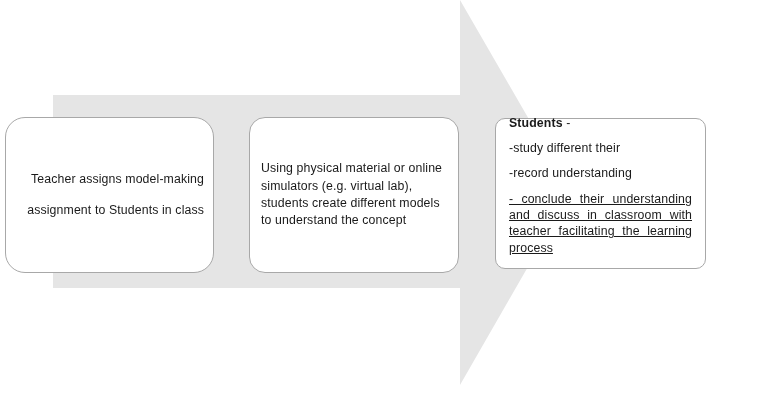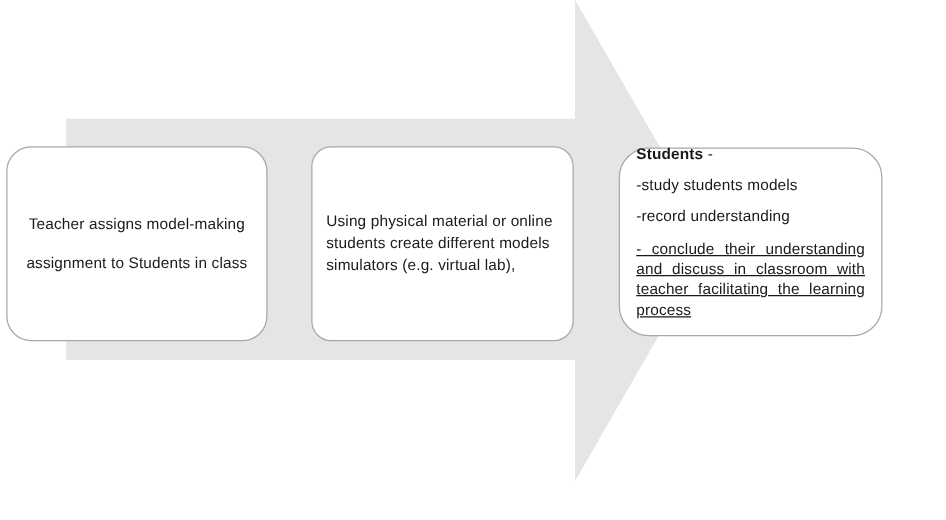--- a/index.html
+++ b/index.html
@@ -55,31 +55,31 @@
     width: 210px;
     height: 156px;
     border-radius: 16px;
     padding: 6px 11px;
   }
   #box-step-3 {
     left: 495px;
     top: 118px;
     width: 211px;
     height: 151px;
-    border-radius: 24px;
+    border-radius: 10px;
     padding: 8px 13px;
   }
 
   .box-text {
     font-size: 12.3px;
     line-height: 1.42;
     color: #1a1a1a;
     letter-spacing: 0.01em;
   }
-  .align-center { text-align: center; }
+  .align-center { text-align: right; }
 
   #box-step-3 .box-text { line-height: 1.33; }
 
   .para {
     margin: 0;
   }
   .para + .para {
     margin-top: 9px;
   }
   .bold-lead {
@@ -112,27 +112,28 @@
   <div class="process-box" id="box-step-1">
     <div class="box-text align-center">
       <div class="para">Teacher assigns model-making</div>
       <div class="para" style="margin-top:13px">assignment to Students in class</div>
     </div>
   </div>
 
   <div class="process-box" id="box-step-2">
     <div class="box-text">
       <div class="para line-justify">Using physical material or online</div>
+      <div class="para line-justify" style="margin-top:0">simulators (e.g. virtual lab),</div>
       <div class="para line-justify" style="margin-top:0">students create different models</div>
-      <div class="para line-justify" style="margin-top:0">simulators (e.g. virtual lab),</div>
+      <div class="para" style="margin-top:0">to understand the concept</div>
     </div>
   </div>
 
   <div class="process-box" id="box-step-3">
     <div class="box-text">
       <div class="para"><span class="bold-lead">Students</span><span> -</span></div>
-      <div class="para">-study students models</div>
+      <div class="para">-study different their</div>
       <div class="para">-record understanding</div>
       <div class="para para-last">- conclude their understanding and discuss in classroom with teacher facilitating the learning process</div>
     </div>
   </div>
 
 </div>
 
 </body></html>

